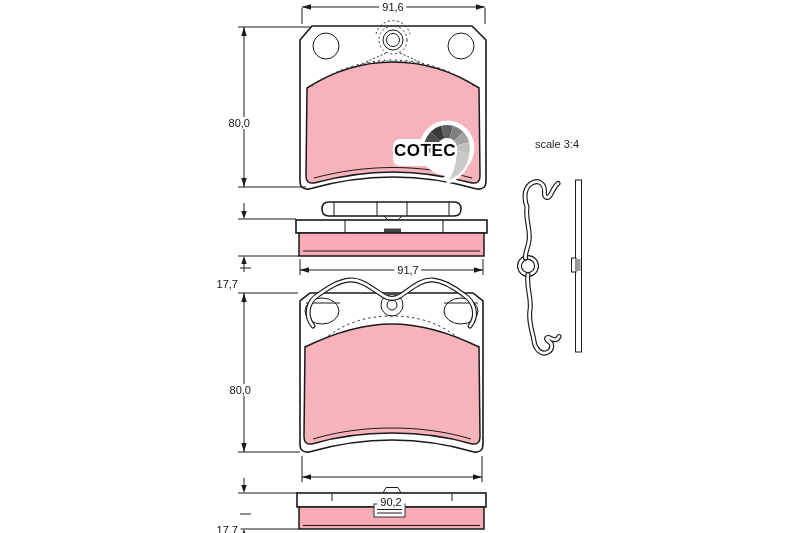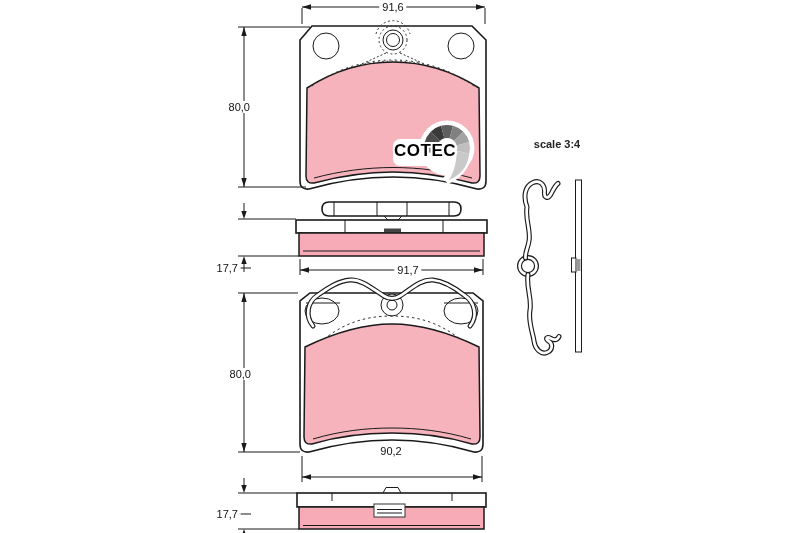--- a/index.html
+++ b/index.html
@@ -6,25 +6,24 @@
   body{
     width:800px;height:533px;background:#ffffff;overflow:hidden;position:relative;
     font-family:"Liberation Sans", sans-serif;
   }
   #canvas{position:absolute;left:0;top:0;}
   .dl{
     position:absolute;font-size:11px;color:#111;background:#fff;
     padding:0 3px;white-space:nowrap;line-height:12px;
   }
   .dl.center{transform:translate(-50%,-50%);}
-  .dl.right{transform:translate(-100%,-50%);}
+  .dl.right{transform:translate(-100%,-50%);margin-top:16px;}
   .scale-note{
     position:absolute;font-size:11px;color:#222;transform:translate(-50%,-50%);
     white-space:nowrap;
-    font-weight:bold;
   }
   svg .outline{fill:#ffffff;stroke:#1a1a1a;stroke-width:1.6;}
   svg .pink{stroke:#1a1a1a;stroke-width:1.5;}
   svg .thin{fill:none;stroke:#1a1a1a;stroke-width:1;}
   svg .dash{fill:none;stroke:#333;stroke-width:1;}
   svg .dim{stroke:#1a1a1a;stroke-width:1;fill:none;}
   svg .arrow{fill:#1a1a1a;stroke:none;}
   svg .wireb{fill:none;stroke:#1a1a1a;stroke-width:5;stroke-linecap:round;}
   svg .wirew{fill:none;stroke:#ffffff;stroke-width:2.7;stroke-linecap:round;}
   svg text.cotec{
@@ -164,15 +163,15 @@
     <polygon class="arrow" points="244,493 241.3,485 246.7,485"></polygon>
     <polygon class="arrow" points="244,529 241.3,537 246.7,537"></polygon>
   </g>
 </svg>
 
 <span class="dl center" style="left:393px;top:7px">91,6</span>
 <span class="dl right" style="left:253px;top:107px">80,0</span>
 <span class="dl right" style="left:241px;top:268px">17,7</span>
 <span class="dl center" style="left:408px;top:270px">91,7</span>
 <span class="dl right" style="left:254px;top:374px">80,0</span>
-<span class="dl center" style="left:391px;top:451px">90,2</span>
+<span class="dl center" style="left:391px;top:502px">90,2</span>
 <span class="dl right" style="left:241px;top:514px">17,7</span>
 <span class="scale-note" style="left:557px;top:144px">scale 3:4</span>
 
 </body></html>

